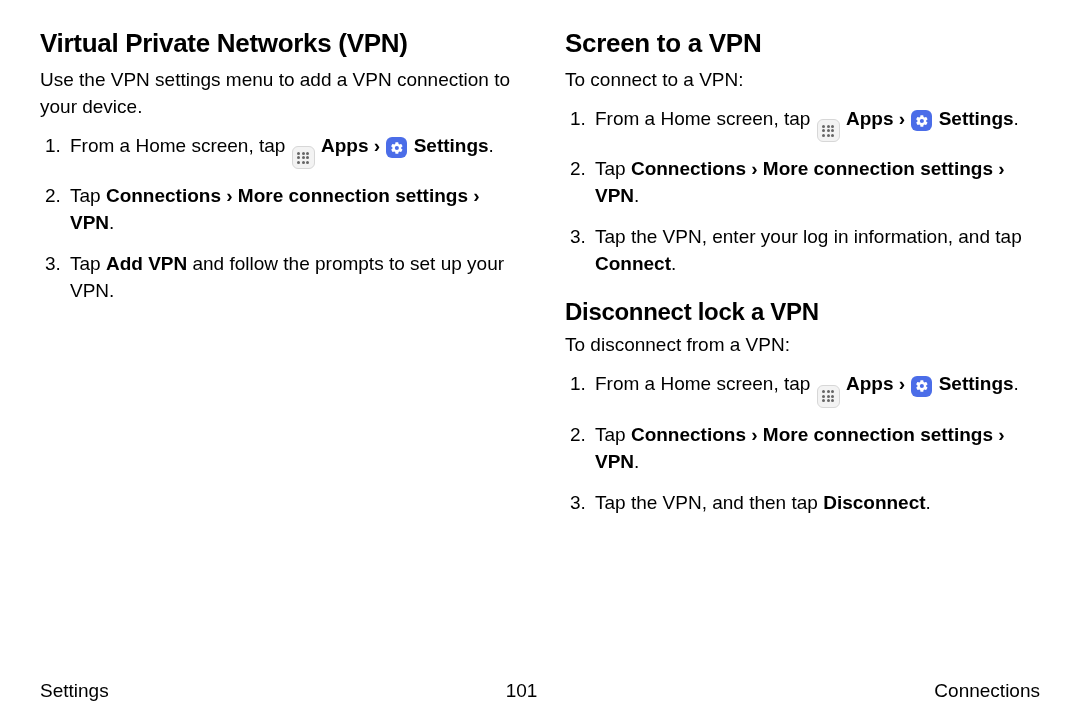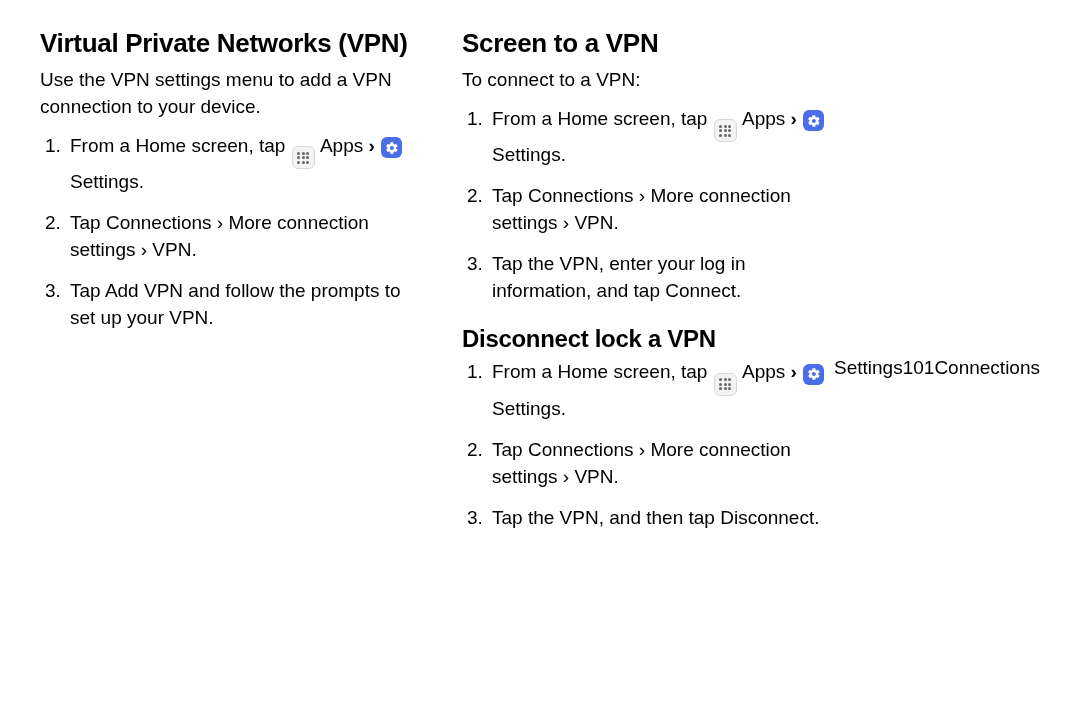--- a/index.html
+++ b/index.html
@@ -10,21 +10,21 @@
     background: #fff;
     font-family: Arial, Helvetica, sans-serif;
     color: #000;
   }
   .page {
     box-sizing: border-box;
     width: 1080px;
     height: 720px;
     padding: 28px 40px 0 40px;
     display: flex;
-    flex-direction: row;
+    flex-direction: column;
   }
   .columns {
     flex: 1;
     display: flex;
     gap: 50px;
   }
   .col {
     flex: 1;
     min-width: 0;
   }
@@ -52,21 +52,21 @@
   ol {
     padding-left: 26px;
     margin: 6px 0 16px 0;
   }
   ol > li {
     font-size: 19px;
     line-height: 1.42;
     margin-bottom: 14px;
     padding-left: 4px;
   }
-  b { font-weight: 400; }
+  b { font-weight: 700; }
   .icon-apps, .icon-settings {
     display: inline-flex;
     align-items: center;
     justify-content: center;
     width: 21px;
     height: 21px;
     border-radius: 6px;
     vertical-align: -3px;
     margin: 0 1px;
   }
@@ -175,20 +175,21 @@
         </li>
         <li>
           <span>Tap </span><b>Connections › More connection settings › VPN</b><span>.</span>
         </li>
         <li>
           <span>Tap the VPN, enter your log in information, and tap </span><b>Connect</b><span>.</span>
         </li>
       </ol>
 
       <h2>Disconnect lock a VPN</h2>
+      <p>To disconnect from a VPN:</p>
       <ol>
         <li>
           <span>From a Home screen, tap </span>
           <span class="icon-apps">
               <span class="apps-grid">
                 <span></span>
                 <span></span>
                 <span></span>
                 <span></span>
                 <span></span>

